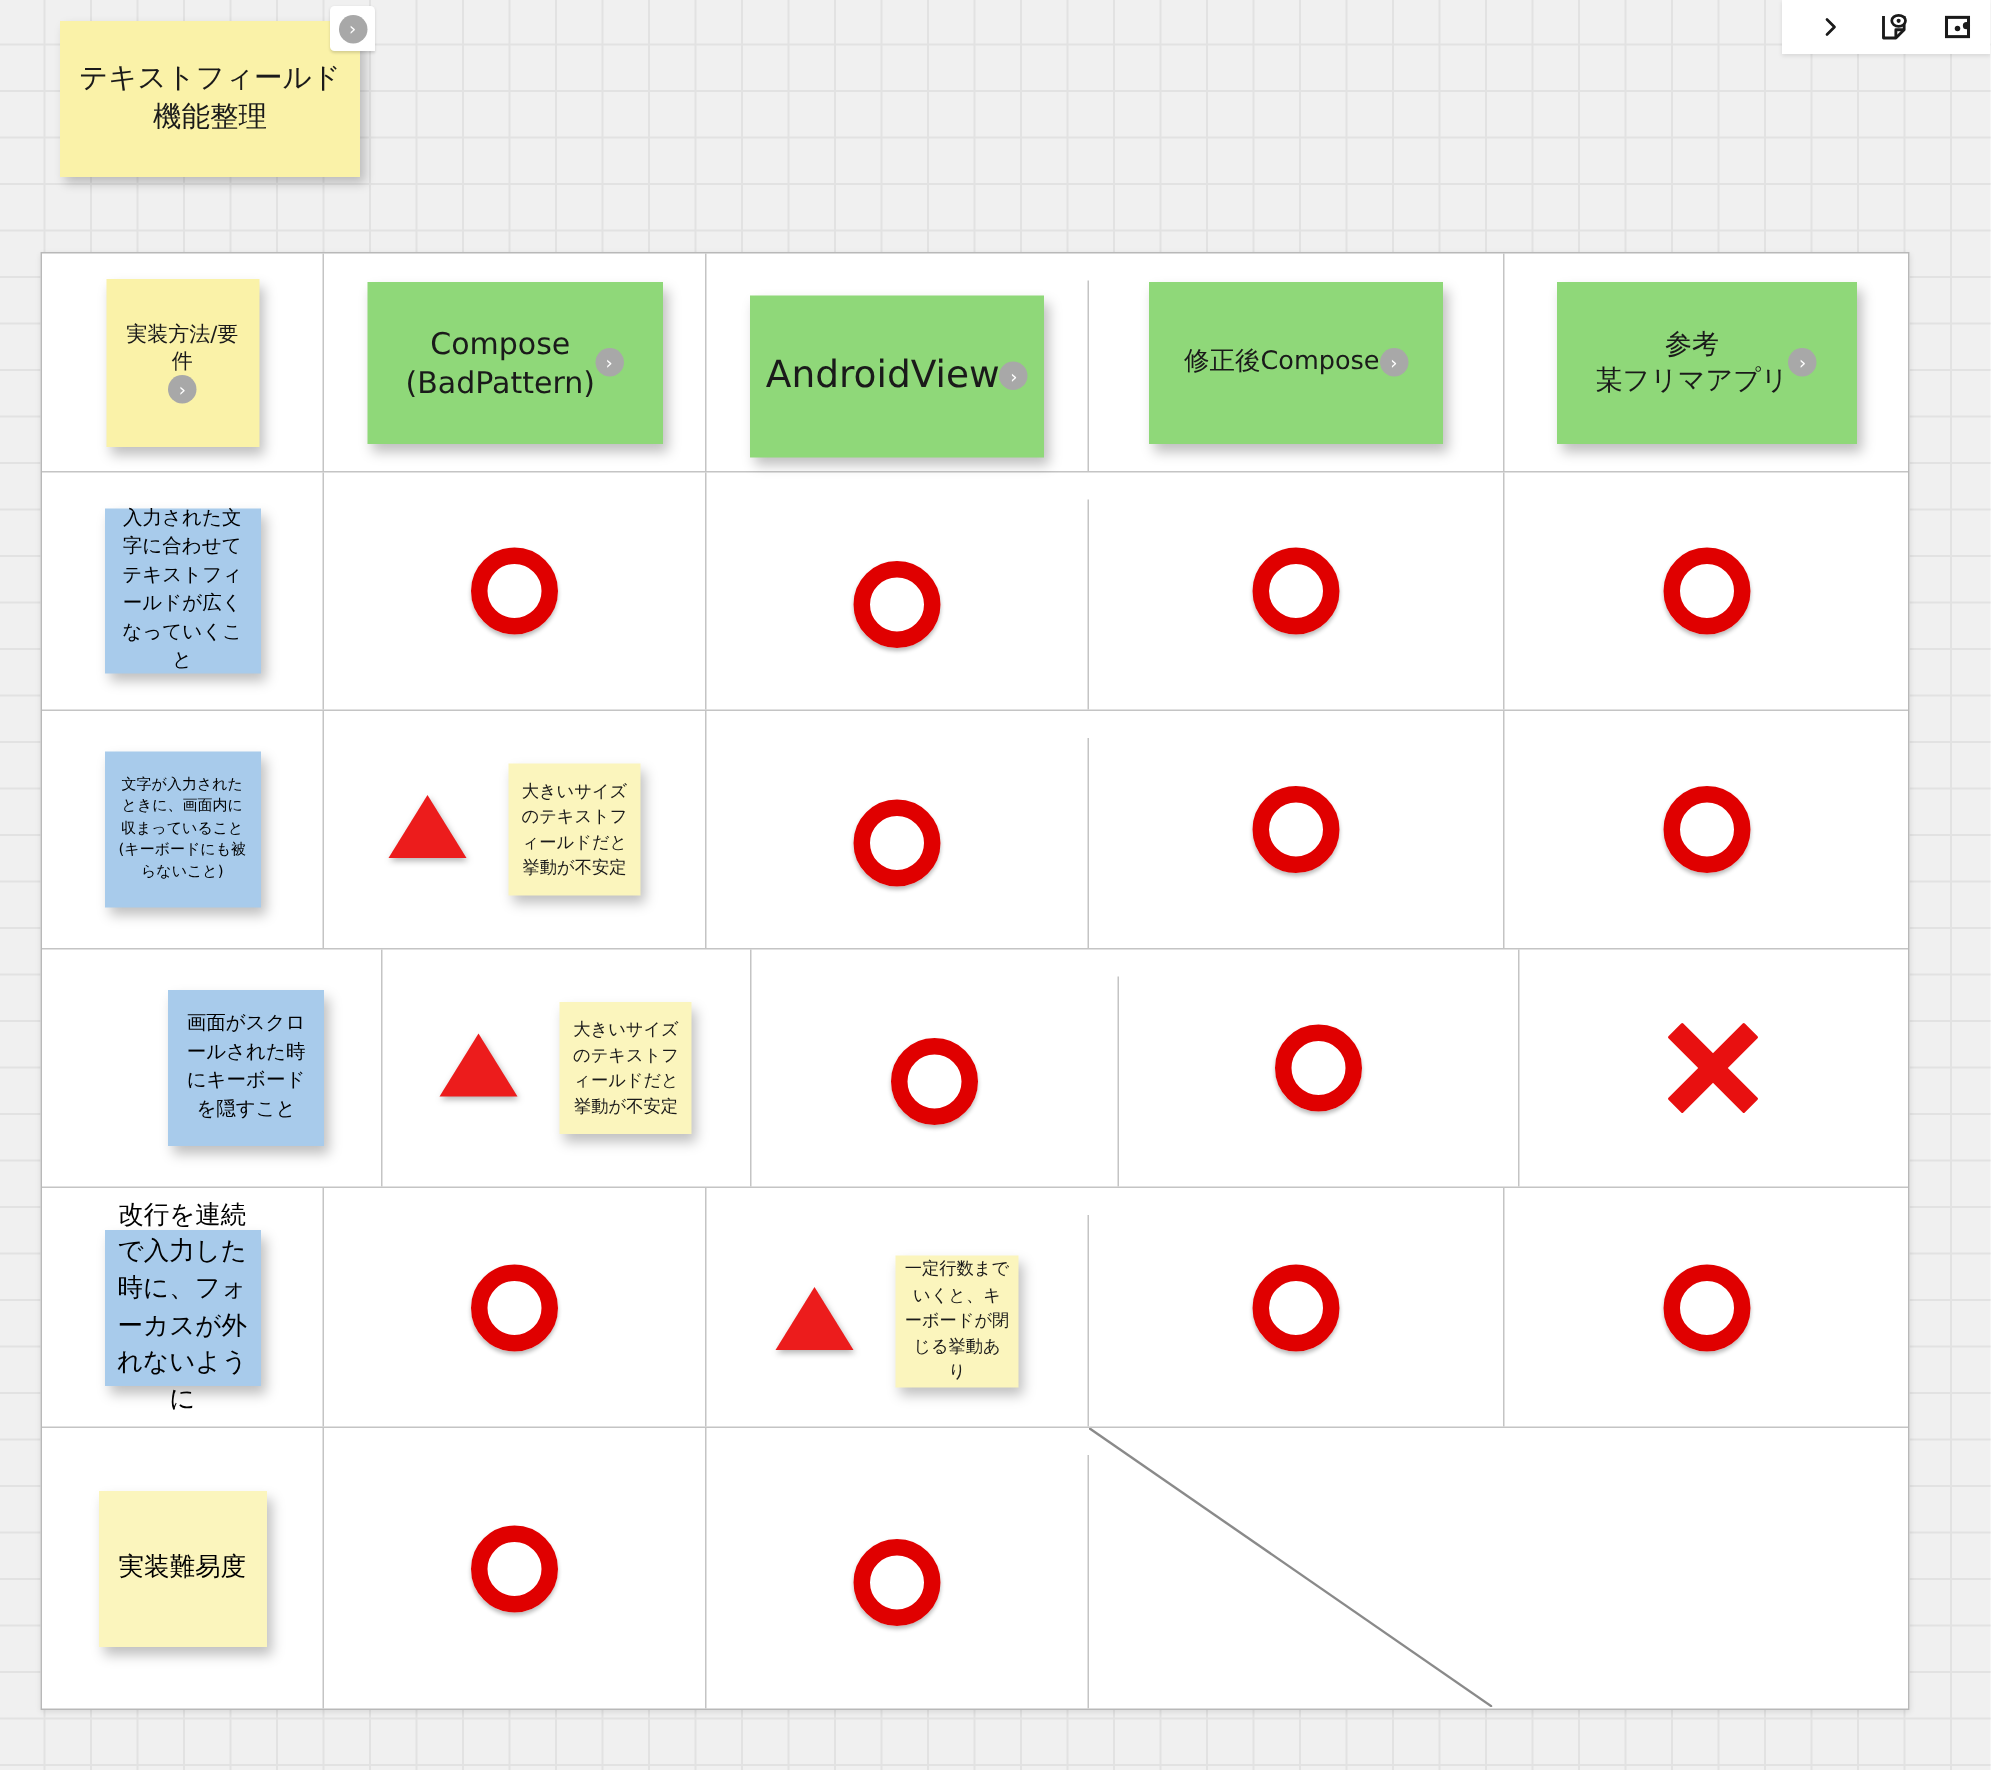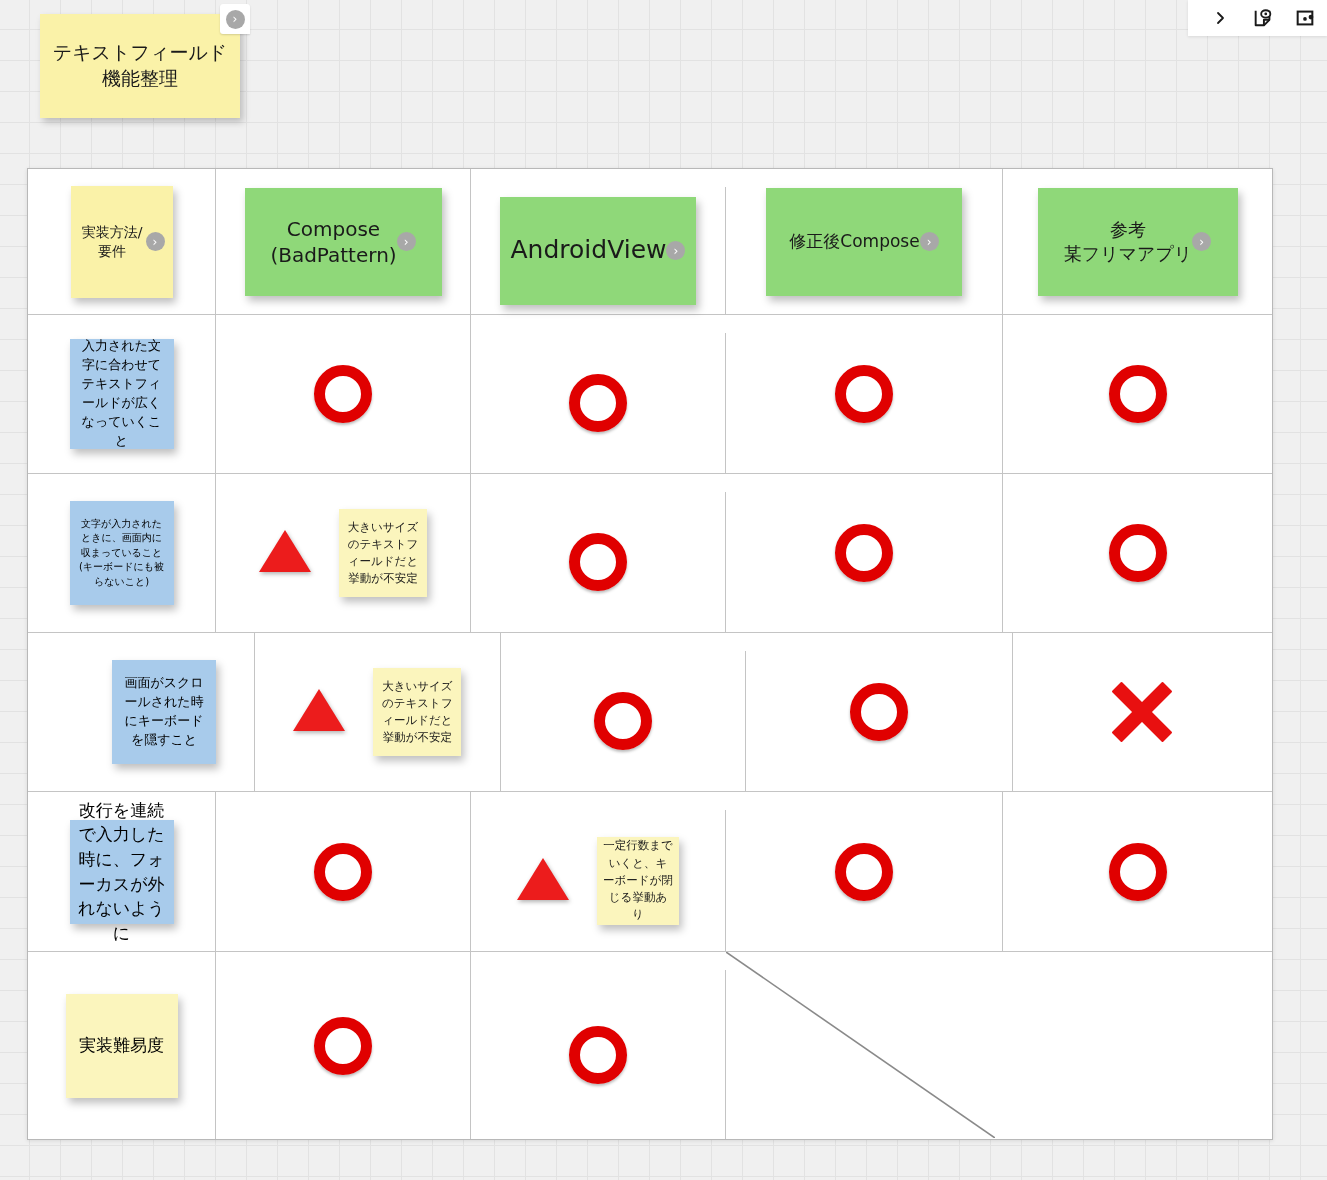--- a/index.html
+++ b/index.html
@@ -118,21 +118,21 @@
   .hdr-sticky {
     position: relative;
     box-sizing: border-box;
     display: flex; align-items: center; justify-content: center;
     text-align: center;
     box-shadow: 3px 5px 8px rgba(0,0,0,0.25);
     color: #1a1a1a;
     line-height: 1.3;
     padding: 4px 8px;
   }
-  .hdr-yellow { width: 102px; height: 112px; background: #faf2a8; font-size: 14px; }
+  .hdr-yellow { width: 102px; height: 112px; background: #faf2a8; font-size: 14px; flex-direction: column; }
   .hdr-green  { background: #8fd879; }
   .h-compose  { width: 197px; height: 108px; font-size: 20px; }
   .h-android  { width: 196px; height: 108px; font-size: 25px; }
   .h-fixed    { width: 196px; height: 108px; font-size: 17px; }
   .h-ref      { width: 200px; height: 108px; font-size: 18px; }
 
   
   .req-sticky {
     position: relative;
     box-sizing: border-box;

